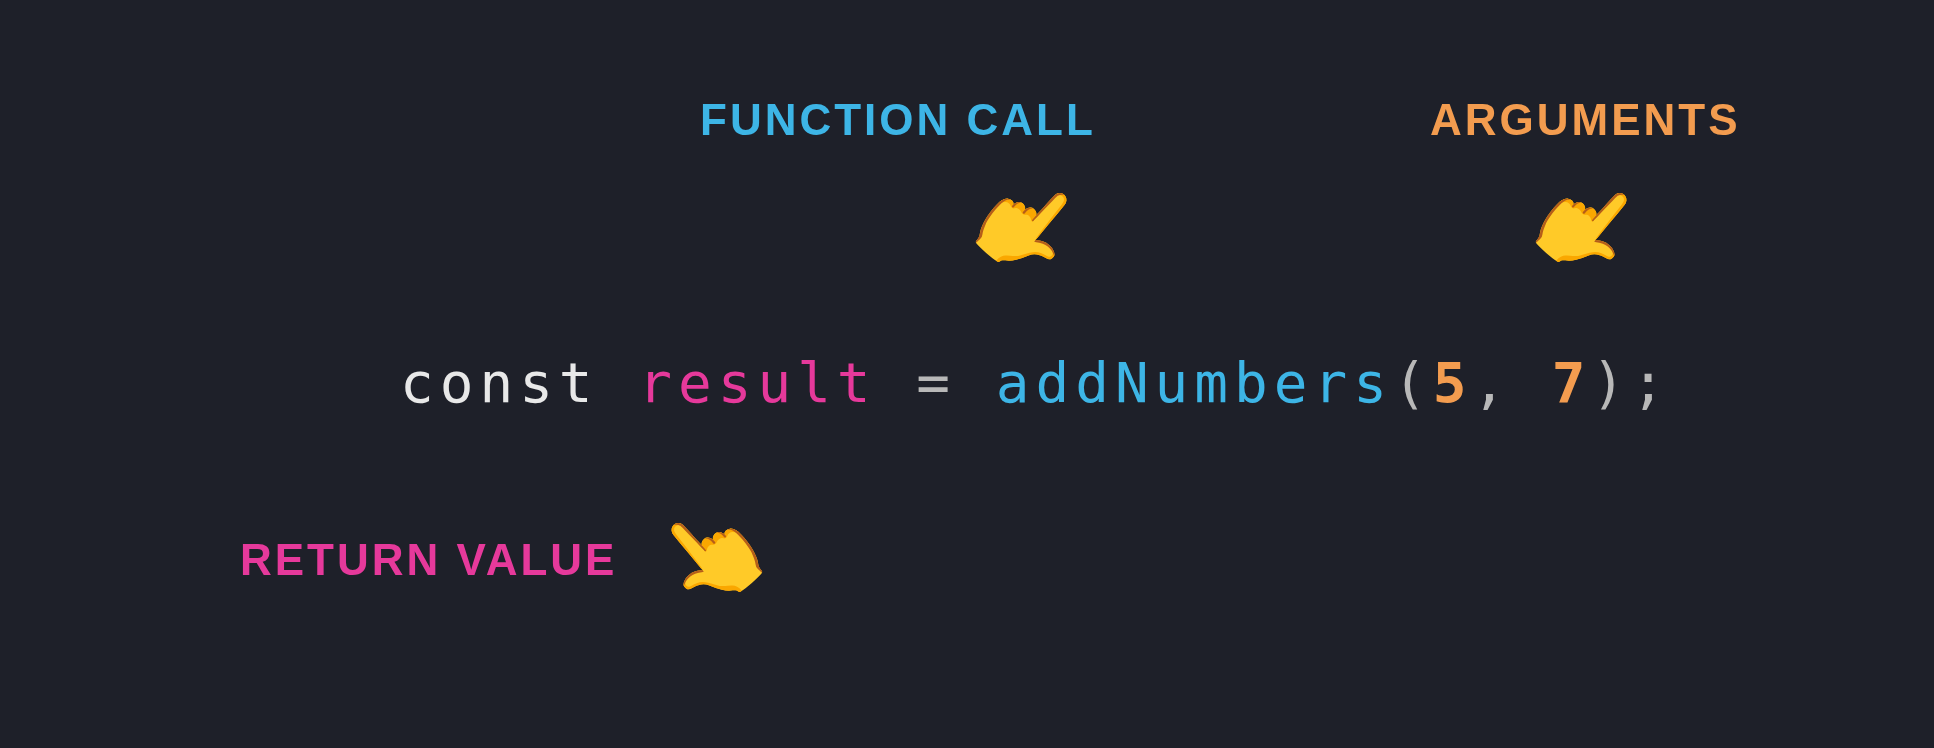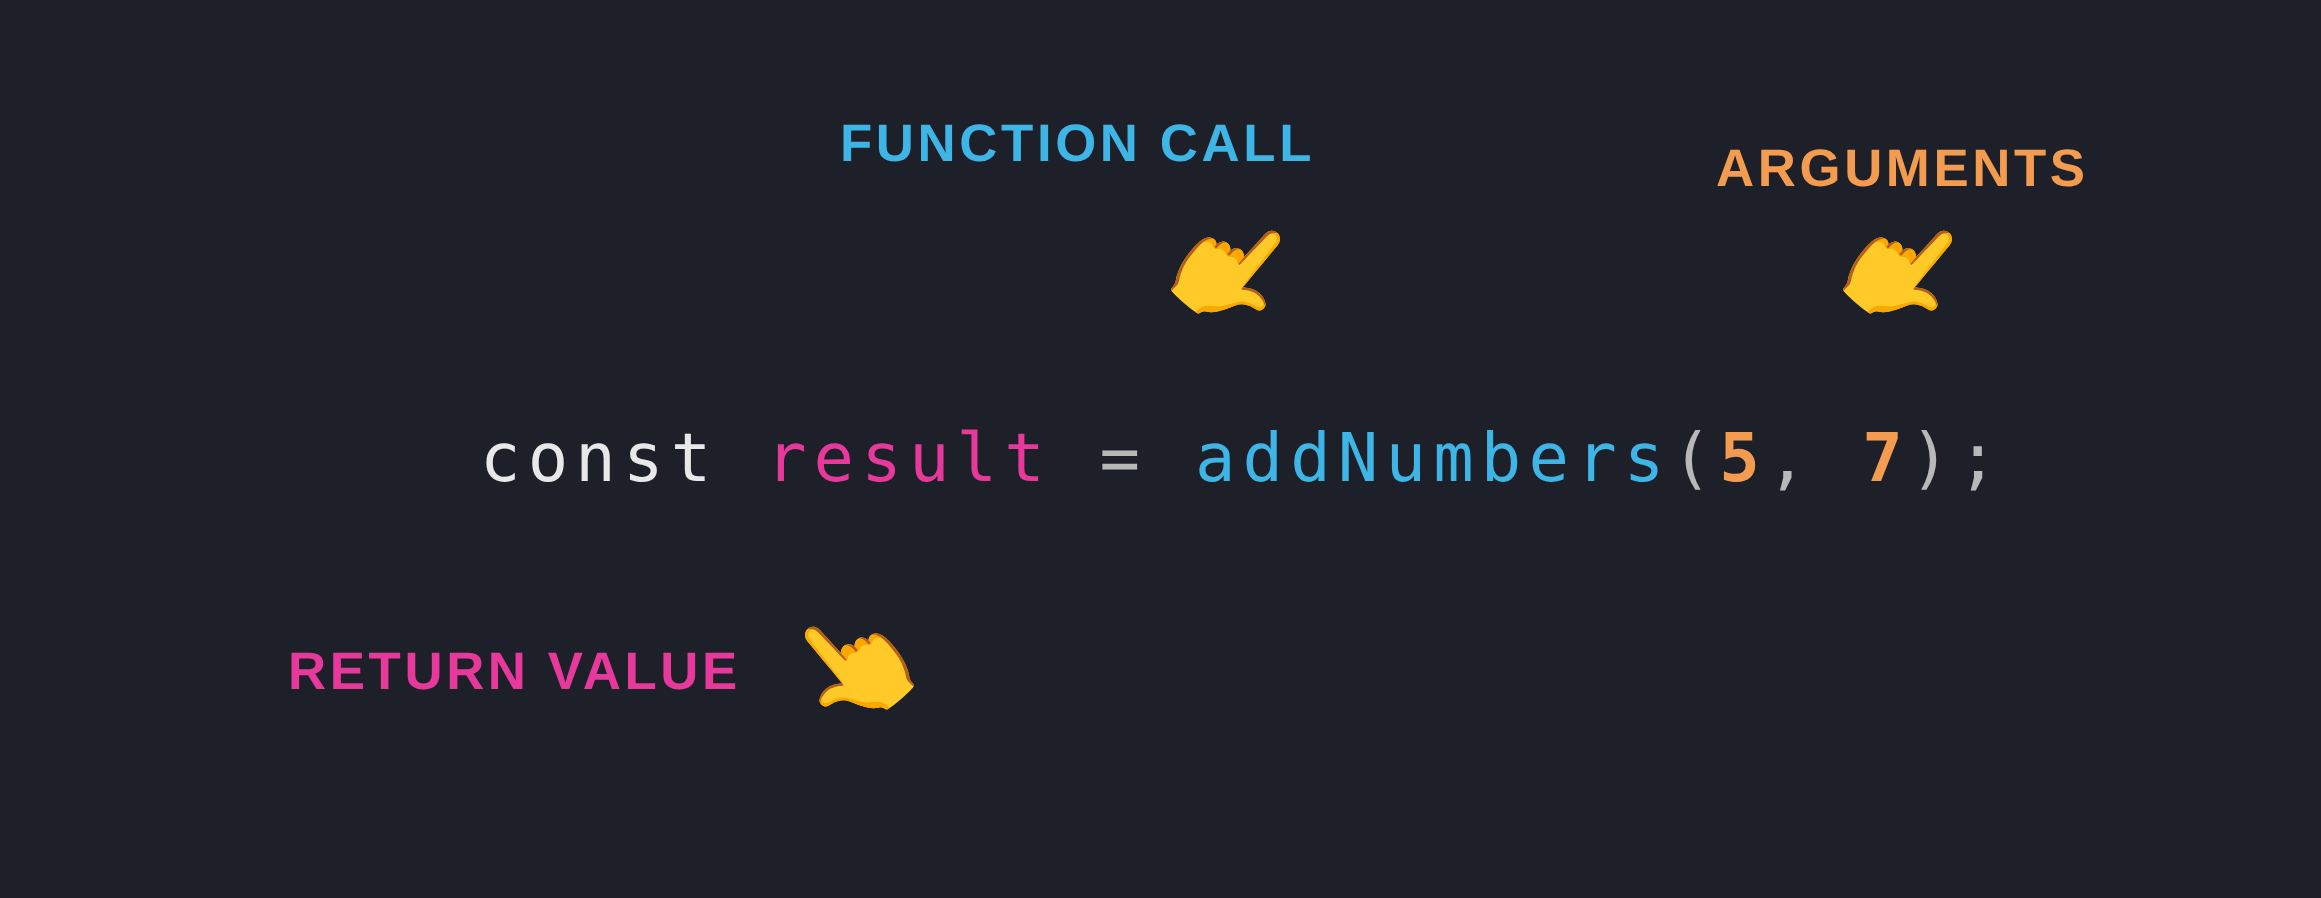--- a/index.html
+++ b/index.html
@@ -12,21 +12,21 @@
       overflow: hidden;
     }
     .label {
       position: absolute;
       font-weight: 900;
       font-size: 44px;
       letter-spacing: 3px;
       text-transform: uppercase;
     }
     .label-fn-call { color: #3db5e6; top: 95px; left: 700px; }
-    .label-args { color: #f39c4f; top: 95px; left: 1430px; margin-top: 21px; }
+    .label-args { color: #f39c4f; top: 95px; left: 1430px; }
     .label-return { color: #e6399b; top: 535px; left: 240px; }
     .pointer {
       position: absolute;
       font-size: 90px;
       line-height: 1;
     }
     .pointer-fn { top: 180px; left: 970px; transform: scaleX(-1) rotate(-40deg); }
     .pointer-args { top: 180px; left: 1530px; transform: scaleX(-1) rotate(-40deg); }
     .pointer-return { top: 510px; left: 656px; transform: rotate(-40deg); }
     .code-line {

